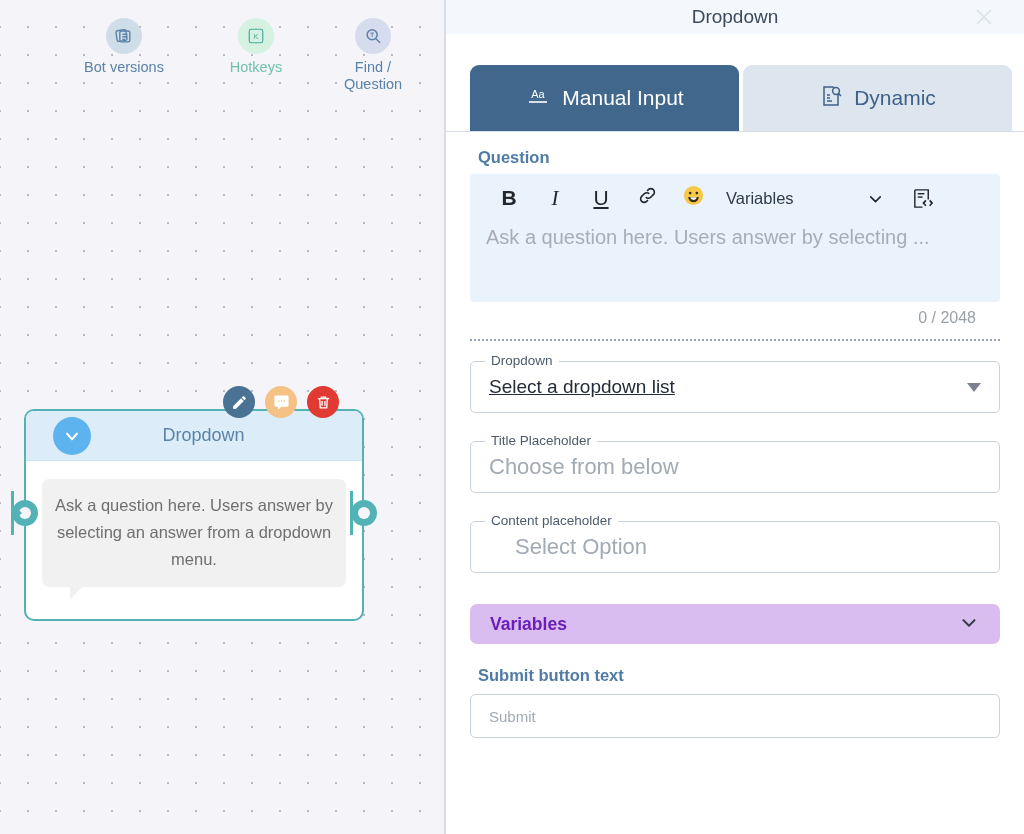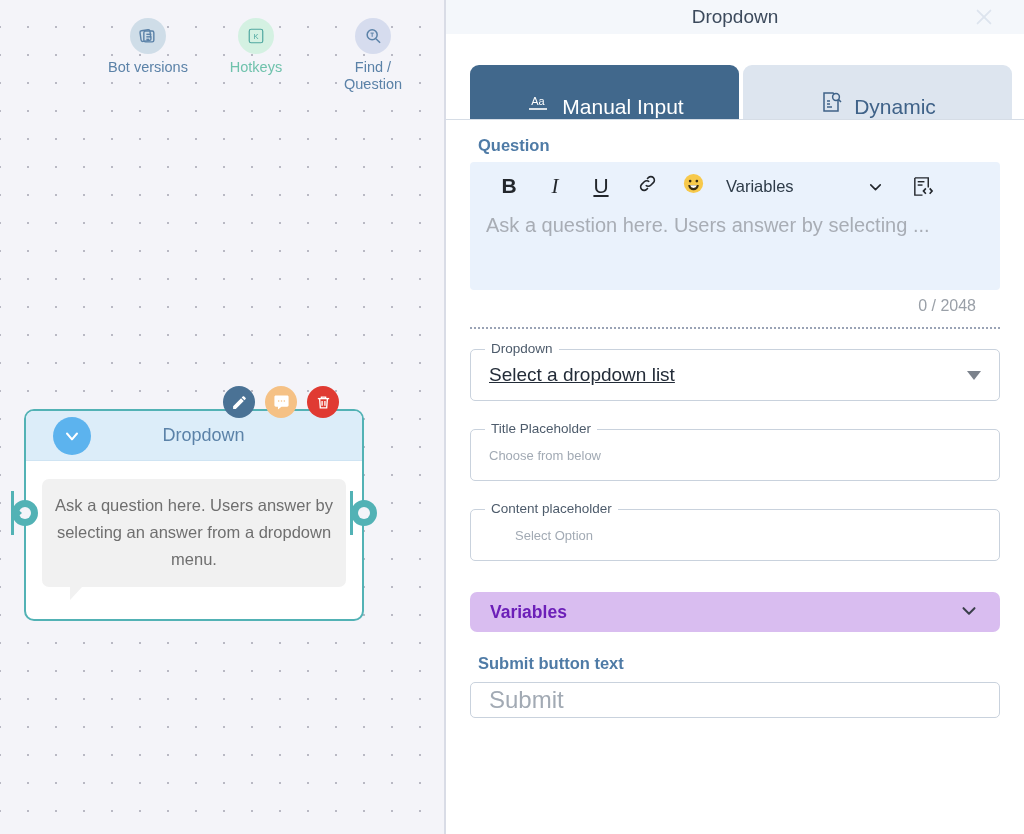--- a/index.html
+++ b/index.html
@@ -40,21 +40,21 @@
     font-size: 14.5px;
     line-height: 17px;
     color: #5b82a8;
   }
   .tool .bubble {
     width: 36px; height: 36px;
     border-radius: 50%;
     margin: 0 auto 5px auto;
     display: flex; align-items: center; justify-content: center;
   }
-  .tool.t1 { left: 100px; top: 18px; }
+  .tool.t1 { left: 76px; top: 18px; }
   .tool.t2 { left: 208px; top: 18px; }
   .tool.t3 { left: 325px; top: 18px; }
   .tool.t1 .bubble { background: #cfdde8; }
   .tool.t2 .bubble { background: #d4f1e2; }
   .tool.t3 .bubble { background: #d6dcee; }
   .tool.t2 .lbl { color: #6fc2ac; }
 
   
   #node {
     position: absolute;
@@ -176,23 +176,23 @@
 
   
   #tabs {
     display: flex;
     padding: 31px 12px 0 24px;
     gap: 4px;
     border-bottom: 1px solid #d6dde6;
   }
   .tab {
     flex: 1;
-    height: 54px;
+    height: 66px;
     border-radius: 9px 9px 0 0;
-    display: flex; align-items: flex-end; justify-content: center;
+    display: flex; align-items: center; justify-content: center;
     gap: 11px;
     font-size: 21px;
     cursor: pointer;
   }
   .tab.active { background: #41688c; color: #ffffff; }
   .tab.inactive { background: #dde5ef; color: #3f6288; }
 
   
   #q-wrap { padding: 16px 24px 0 24px; }
   .field-label {
@@ -275,21 +275,21 @@
     padding: 0 6px;
     font-size: 13.5px;
     color: #4d5b6b;
   }
   .ofield .value {
     font-size: 19px;
     color: #232c38;
     text-decoration: underline;
   }
   .ofield .ph {
-    font-size: 13px;
+    font-size: 22px;
     color: #a2aab4;
   }
   .ofield .caret {
     position: absolute; right: 18px; top: 21px;
     width: 0; height: 0;
     border-style: solid;
     border-width: 9px 7px 0 7px;
     border-color: #7b828c transparent transparent transparent;
   }
   #f-dropdown { height: 52px; margin-top: 20px; }
@@ -312,24 +312,24 @@
     font-weight: bold;
     color: #6c1fb8;
   }
 
   
   #submit-wrap { padding: 22px 24px 0 24px; }
   #submit-input {
     margin-top: 9px;
     border: 1px solid #c9d2dd;
     border-radius: 5px;
-    height: 36px;
+    height: 44px;
     display: flex; align-items: center;
     padding: 0 18px;
-    font-size: 24px;
+    font-size: 15px;
     color: #a2aab4;
   }
 </style>
 </head>
 <body>
 
 <div id="app">
 
   <div id="canvas">
 

